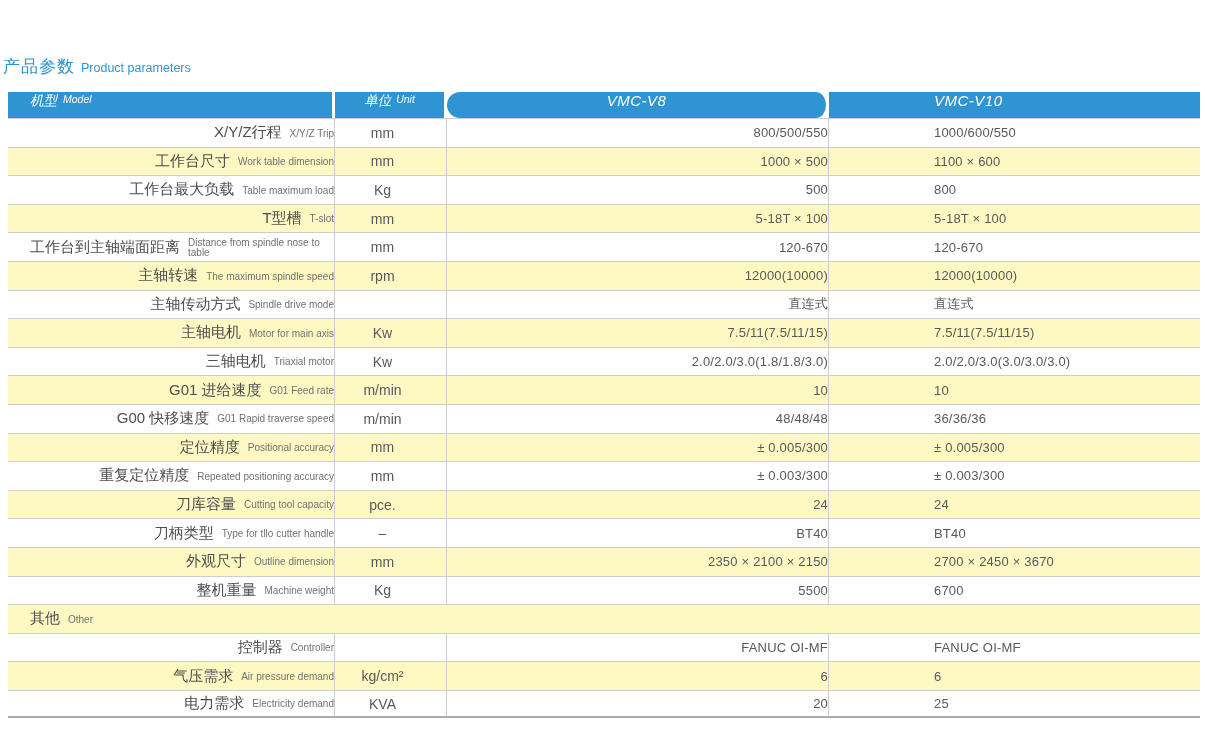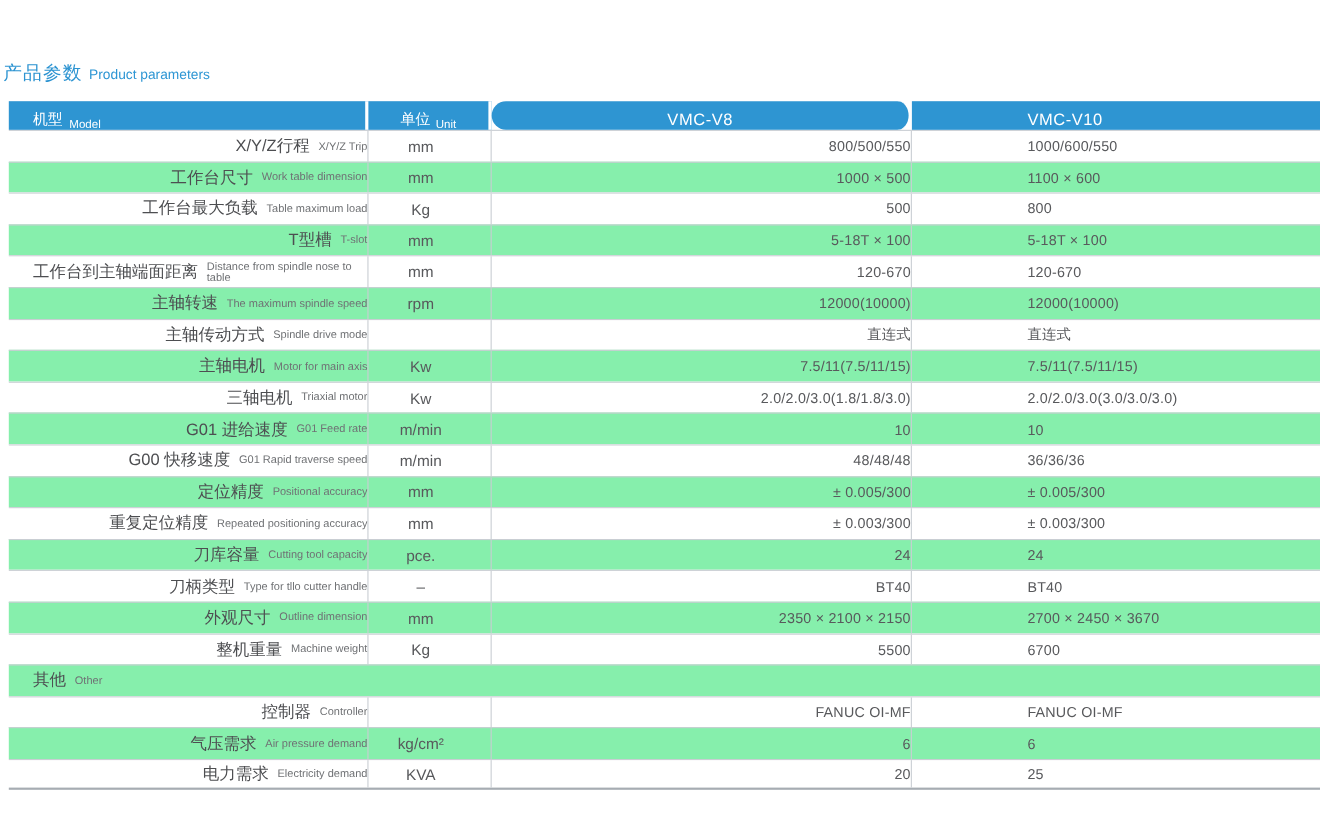--- a/index.html
+++ b/index.html
@@ -8,37 +8,37 @@
     font-family:"Liberation Sans", sans-serif; overflow:hidden;
   }
   
   .title { position:absolute; left:3px; top:55px; display:flex; align-items:baseline; gap:6px; }
   .title-cn { font-size:17px; font-weight:500; color:#2b93d1; letter-spacing:1px; }
   .title-en { font-size:12.5px; color:#2e96d4; }
 
   
   .spec-table { position:absolute; left:8px; top:92px; width:1192px; }
   .thead { display:grid; grid-template-columns:327px 112px 382px 371px; height:26px; }
-  .th { background:#2e95d2; color:#ffffff; display:flex; align-items:flex-end; box-sizing:border-box; }
+  .th { background:#2e95d2; color:#ffffff; display:flex; align-items:flex-start; box-sizing:border-box;font-style:italic; }
   .th-gap { border-right:3px solid #ffffff; }
   .th1 { padding-left:22px; gap:6px; }
   .th2 { justify-content:center; gap:5px; }
   .th3 { justify-content:center;border-radius:13px; }
   .th4 { padding-left:105px; }
   .hcn { font-size:13.5px; }
   .hen { font-size:10.5px; position:relative; top:1px; }
   .hmodel { font-size:15px; letter-spacing:0.5px; }
 
   
   .tr {
     display:grid; grid-template-columns:327px 112px 382px 371px;
     height:28.6px; box-sizing:border-box; border-top:1px solid #c9ced3;
     background:#ffffff;
   }
-  .tr.shaded { background:#86efac; }
+  .tr.shaded { background:#fef9c3; }
   .tr.last { border-bottom:2px solid #a6acb2; }
   .td { display:flex; align-items:center; box-sizing:border-box; overflow:hidden; }
   .td-sep { border-right:1px solid #c9ced3;justify-content:flex-end; }
   .td-label { padding-left:22px; }
   .cn { font-size:15px; color:#4d4e51; white-space:nowrap; }
   .en { font-size:10px; color:#6f7174; margin-left:8px; line-height:10.5px; position:relative; top:1px; }
   .td-unit { justify-content:center; padding-right:16px; font-size:14px; color:#58595c; }
   .td-v8 { padding-left:98px; font-size:13px; color:#58595c; letter-spacing:0.2px; }
   .td-v10 { padding-left:105px; font-size:13px; color:#58595c; letter-spacing:0.2px; }
   .td-section { grid-column:1 / -1; padding-left:22px; }

